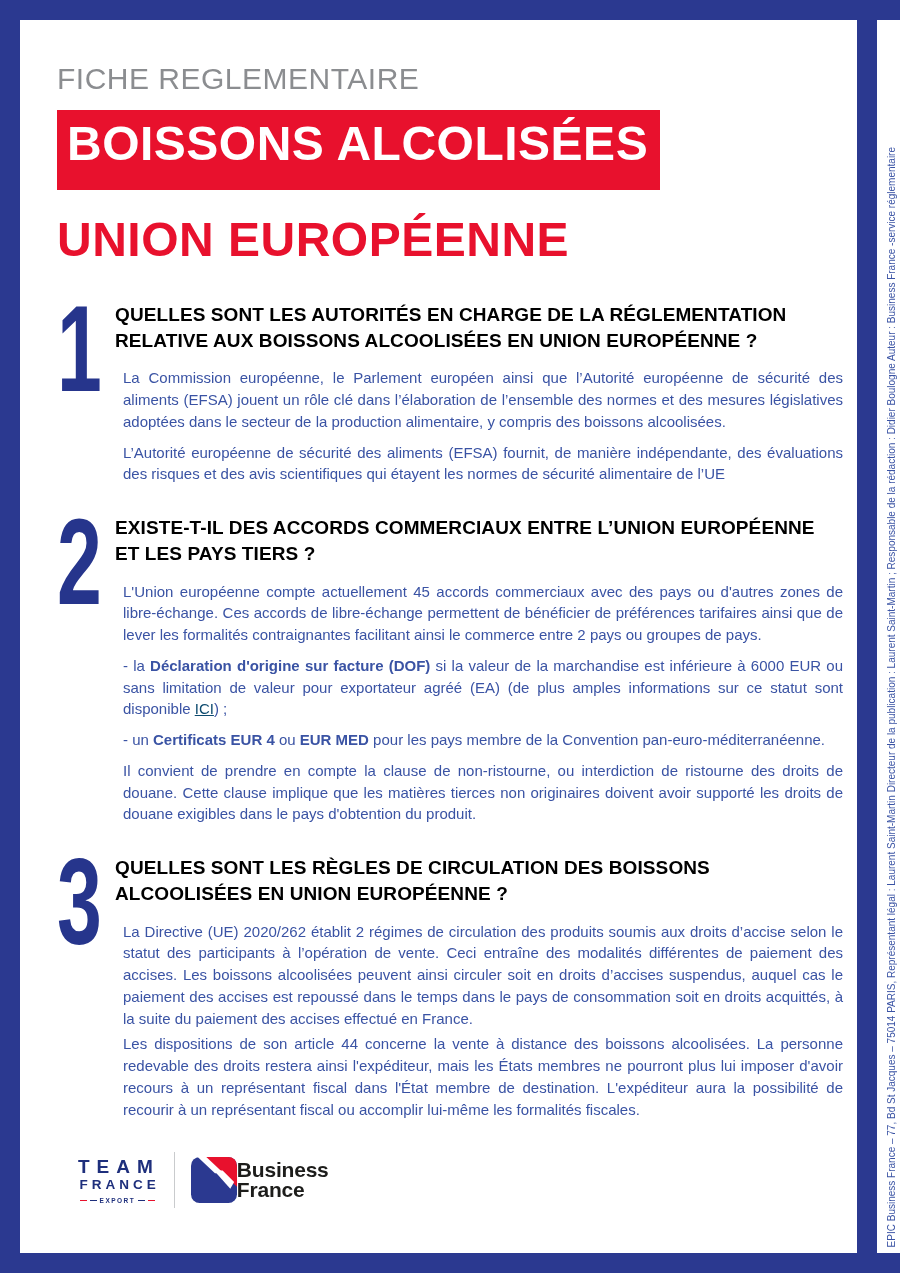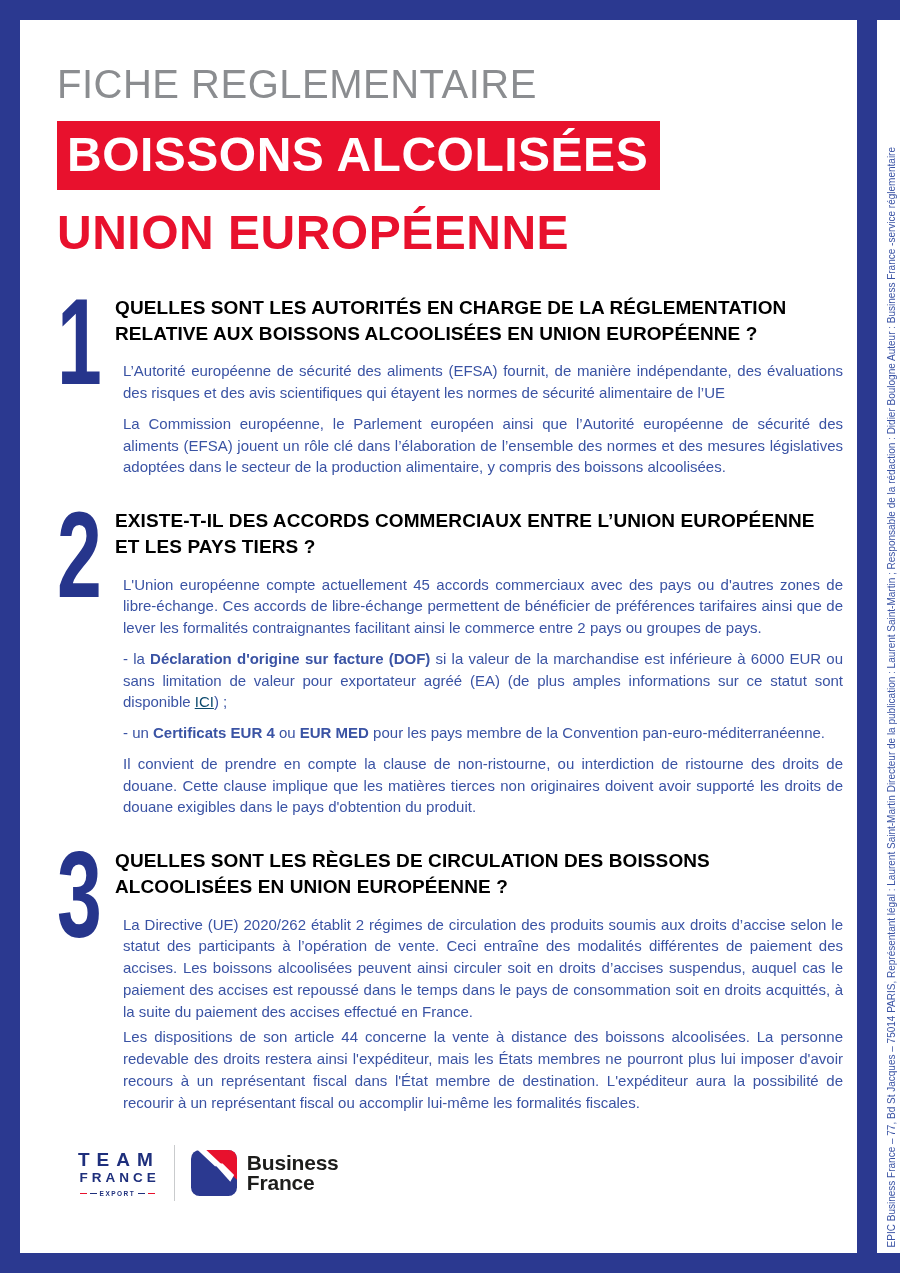--- a/index.html
+++ b/index.html
@@ -15,25 +15,25 @@
 
   
   .gutter { position:absolute; top:20px; bottom:20px; right:0; width:23px; background:#ffffff; }
   .vtext { position:absolute; right:3px; bottom:6px; writing-mode:vertical-rl; transform:rotate(180deg);
            font-size:10px; color:#3A53A4; white-space:nowrap; letter-spacing:0; }
 
   
   .content { position:absolute; top:20px; left:20px; right:43px; bottom:20px;
              padding:42px 14px 0 37px; }
 
-  .kicker { font-size:40px; color:#8B8D90; letter-spacing:0.5px; }
+  .kicker { font-size:30px; color:#8B8D90; letter-spacing:0.5px; }
   .title-band { display:inline-block; background:#E8112D; color:#ffffff; font-weight:bold;
-                font-size:48px; line-height:1.0; padding:10px 12px 11px 10px; margin-top:14px;
+                font-size:48px; line-height:1.0; padding:10px 12px 22px 10px; margin-top:14px;
                 letter-spacing:0.5px; }
-  .subtitle { color:#E8112D; font-weight:bold; font-size:48px; line-height:1.0; margin-top:19px;
+  .subtitle { color:#E8112D; font-weight:bold; font-size:48px; line-height:1.0; margin-top:26px;
               letter-spacing:0.5px; }
 
   .section { display:flex; margin-top:38px; }
   .section + .section { margin-top:30px; }
   .sec-num { flex:none; width:58px; color:#26358C; font-weight:bold; font-size:122px;
              line-height:0.78; transform:scaleX(0.66); transform-origin:left top; }
   .sec-body { flex:1; min-width:0; }
   .sec-heading { color:#000000; font-weight:bold; font-size:19px; line-height:1.38;
                  max-width:700px; letter-spacing:0.1px; }
   .paras { margin-left:8px; margin-top:13px; }
@@ -46,21 +46,21 @@
   
   .footer { display:flex; align-items:center; margin-top:32px; margin-left:18px; }
   .tf { color:#1E2F7C; text-align:right; }
   .tf-team { font-weight:bold; font-size:19px; letter-spacing:7px; text-indent:3px; line-height:1.05; }
   .tf-france { font-weight:bold; font-size:13.5px; letter-spacing:4px; text-indent:2px; line-height:1.2; }
   .tf-export { display:flex; align-items:center; justify-content:center; gap:3px; margin-top:4px; }
   .tf-export .lbl { font-weight:bold; font-size:6.5px; letter-spacing:1.5px; }
   .dash { display:inline-block; width:7px; height:1.5px; }
   .dash.red { background:#E8112D; } .dash.blue { background:#1E2F7C; }
   .divider { width:1px; height:56px; background:#C9CBCD; margin:0 16px 0 14px; }
-  .bf { display:flex; align-items:center; gap:10px; }
+  .bf { display:flex; align-items:center; }
   .bf-icon { width:46px; height:46px; }
   .bf-name { color:#1D1D1B; font-weight:bold; font-size:21px; line-height:0.98; letter-spacing:-0.2px; }
 </style>
 </head>
 <body>
 
 <div class="page">
 
   <div class="frame-top"></div>
   <div class="frame-left"></div>
@@ -75,22 +75,22 @@
 
     <div class="kicker">FICHE REGLEMENTAIRE</div>
     <div><span class="title-band">BOISSONS ALCOLISÉES</span></div>
     <div class="subtitle">UNION EUROPÉENNE</div>
 
     <div class="section">
       <div class="sec-num">1</div>
       <div class="sec-body">
         <div class="sec-heading">QUELLES SONT LES AUTORITÉS EN CHARGE DE LA RÉGLEMENTATION RELATIVE AUX BOISSONS ALCOOLISÉES EN UNION EUROPÉENNE ?</div>
         <div class="paras">
+            <p><span>La Commission européenne, le Parlement européen ainsi que l’Autorité européenne de sécurité des aliments (EFSA) jouent un rôle clé dans l’élaboration de l’ensemble des normes et des mesures législatives adoptées dans le secteur de la production alimentaire, y compris des boissons alcoolisées.</span></p>
             <p><span>L’Autorité européenne de sécurité des aliments (EFSA) fournit, de manière indépendante, des évaluations des risques et des avis scientifiques qui étayent les normes de sécurité alimentaire de l’UE</span></p>
-            <p><span>La Commission européenne, le Parlement européen ainsi que l’Autorité européenne de sécurité des aliments (EFSA) jouent un rôle clé dans l’élaboration de l’ensemble des normes et des mesures législatives adoptées dans le secteur de la production alimentaire, y compris des boissons alcoolisées.</span></p>
           </div>
       </div>
     </div>
 
     <div class="section">
       <div class="sec-num">2</div>
       <div class="sec-body">
         <div class="sec-heading">EXISTE-T-IL DES ACCORDS COMMERCIAUX ENTRE L’UNION EUROPÉENNE ET LES PAYS TIERS ?</div>
         <div class="paras">
             <p><span>L'Union européenne compte actuellement 45 accords commerciaux avec des pays ou d'autres zones de libre-échange. Ces accords de libre-échange permettent de bénéficier de préférences tarifaires ainsi que de lever les formalités contraignantes facilitant ainsi le commerce entre 2 pays ou groupes de pays.</span></p>

